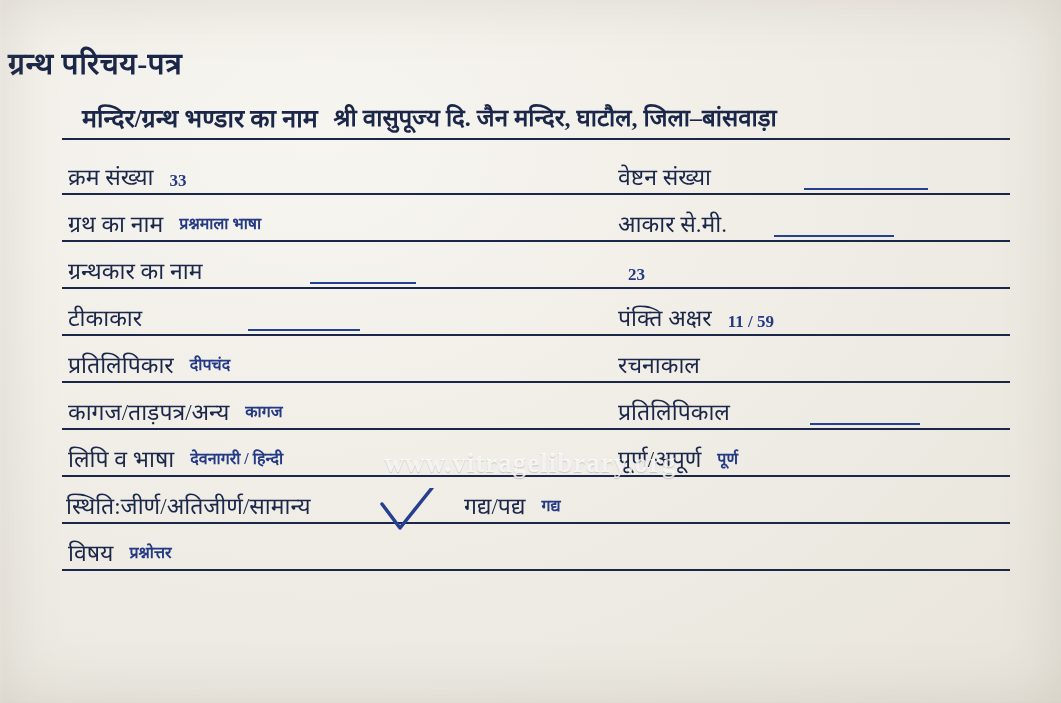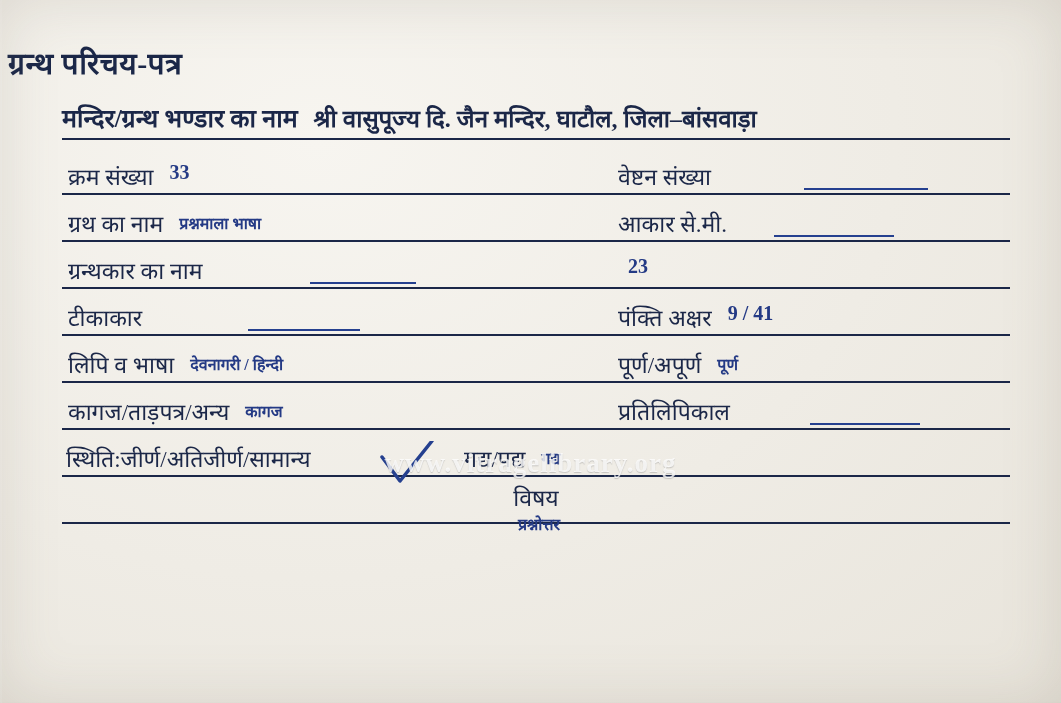--- a/index.html
+++ b/index.html
@@ -36,24 +36,24 @@
     left: 8px;
     width: 100%;
     font-size: 30px;
     font-weight: bold;
     letter-spacing: 0.5px;
     color: #1b2748;
   }
   .header-row {
     position: absolute;
     top: 100px;
-    left: 62px;
+    left: 82px;
     width: 940px;
     display: flex;
-    align-items: flex-end;
+    align-items: flex-start;
     gap: 16px;
   }
   .header-label {
     font-size: 25px;
     font-weight: bold;
     white-space: nowrap;
     color: #1b2748;
   }
   .header-value {
     font-size: 24px;
@@ -82,21 +82,21 @@
   }
   .cell {
     position: relative;
     height: 47px;
     box-sizing: border-box;
     display: flex;
     align-items: center;
   }
   .cell.left  { width: 552px; padding-left: 6px; }
   .cell.right { width: 396px; padding-left: 4px; text-align: right; }
-  .cell.full  { width: 948px; padding-left: 6px; flex-direction: column; }
+  .cell.full  { width: 948px; padding-left: 6px; }
   .rule {
     position: absolute;
     left: 0;
     right: 0;
     bottom: 4px;
     border-bottom: 2px solid #1b2748;
   }
   .lbl {
     font-size: 23px;
     white-space: nowrap;
@@ -109,21 +109,21 @@
   .val {
     font-size: 16px;
     font-weight: bold;
     color: #243a85;
     white-space: nowrap;
     position: relative;
     z-index: 2;
     padding-left: 10px;
     padding-right: 10px;
   }
-  .val.small-up { align-self: flex-start; margin-top: 9px; font-size: 20px; }
+  .val.small-up { align-self: flex-start; margin-top: 19px; font-size: 17px; }
   .ink-line {
     position: absolute;
     bottom: 9px;
     height: 2px;
     background: #25408f;
     z-index: 3;
   }
   .check {
     position: absolute;
     right: 24px;
@@ -212,50 +212,62 @@
 
     <div class="row">
       <div class="cell left">
         <span class="lbl">टीकाकार</span>
         <span class="val"></span>
         <div class="rule"></div>
         <div class="ink-line" style="left:186px; width:112px;"></div>
       </div>
       <div class="cell right">
         <span class="lbl">पंक्ति अक्षर</span>
-        <span class="val small-up">9 / 41</span>
-        <div class="rule"></div>
-      </div>
-    </div>
-
+        <span class="val small-up">11 / 59</span>
+        <div class="rule"></div>
+      </div>
+    </div>
+
+    <div class="row">
+      <div class="cell left">
+        <span class="lbl">प्रतिलिपिकार</span>
+        <span class="val">दीपचंद</span>
+        <div class="rule"></div>
+      </div>
+      <div class="cell right">
+        <span class="lbl">रचनाकाल</span>
+        <span class="val"></span>
+        <div class="rule"></div>
+      </div>
+    </div>
+
+    <div class="row">
+      <div class="cell left">
+        <span class="lbl">कागज/ताड़पत्र/अन्य</span>
+        <span class="val">कागज</span>
+        <div class="rule"></div>
+      </div>
+      <div class="cell right">
+        <span class="lbl">प्रतिलिपिकाल</span>
+        <span class="val"></span>
+        <div class="rule"></div>
+        <div class="ink-line" style="left:196px; width:110px;"></div>
+      </div>
+    </div>
 
     <div class="row">
       <div class="cell left">
         <span class="lbl">लिपि व भाषा</span>
         <span class="val">देवनागरी / हिन्दी</span>
         <div class="rule"></div>
       </div>
       <div class="cell right">
         <span class="lbl">पूर्ण/अपूर्ण</span>
         <span class="val">पूर्ण</span>
         <div class="rule"></div>
-      </div>
-    </div>
-
-    <div class="row">
-      <div class="cell left">
-        <span class="lbl">कागज/ताड़पत्र/अन्य</span>
-        <span class="val">कागज</span>
-        <div class="rule"></div>
-      </div>
-      <div class="cell right">
-        <span class="lbl">प्रतिलिपिकाल</span>
-        <span class="val"></span>
-        <div class="rule"></div>
-        <div class="ink-line" style="left:196px; width:110px;"></div>
       </div>
     </div>
 
     <div class="row">
       <div class="cell right">
         <span class="lbl">स्थिति:जीर्ण/अतिजीर्ण/सामान्य</span>
         <div class="rule"></div>
         <svg class="check" viewBox="0 0 54 44">
           <path d="M2 16 L20 40 L52 0" fill="none" stroke="#25408f" stroke-width="3.5" stroke-linecap="round" stroke-linejoin="round"></path>
         </svg>

